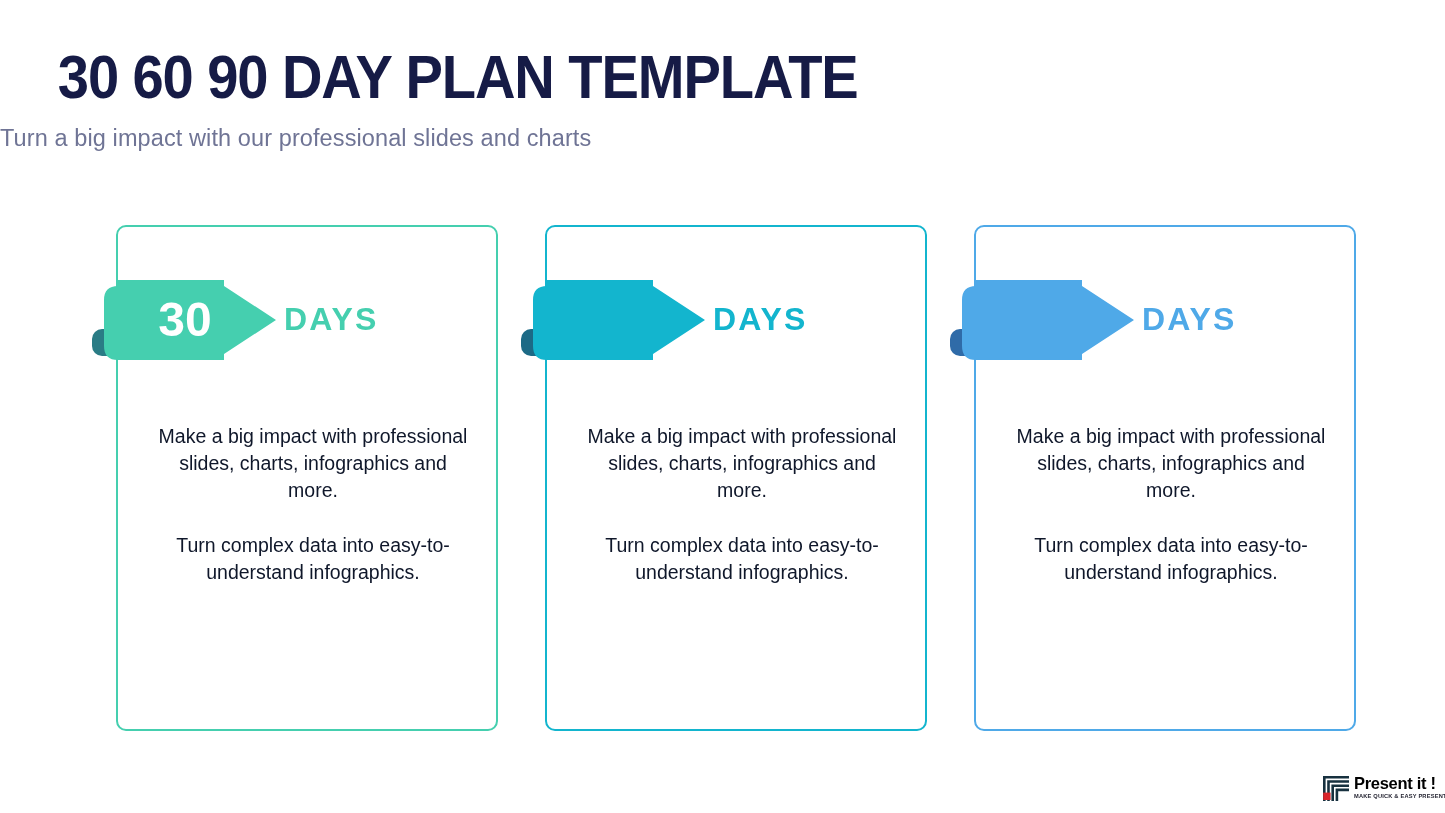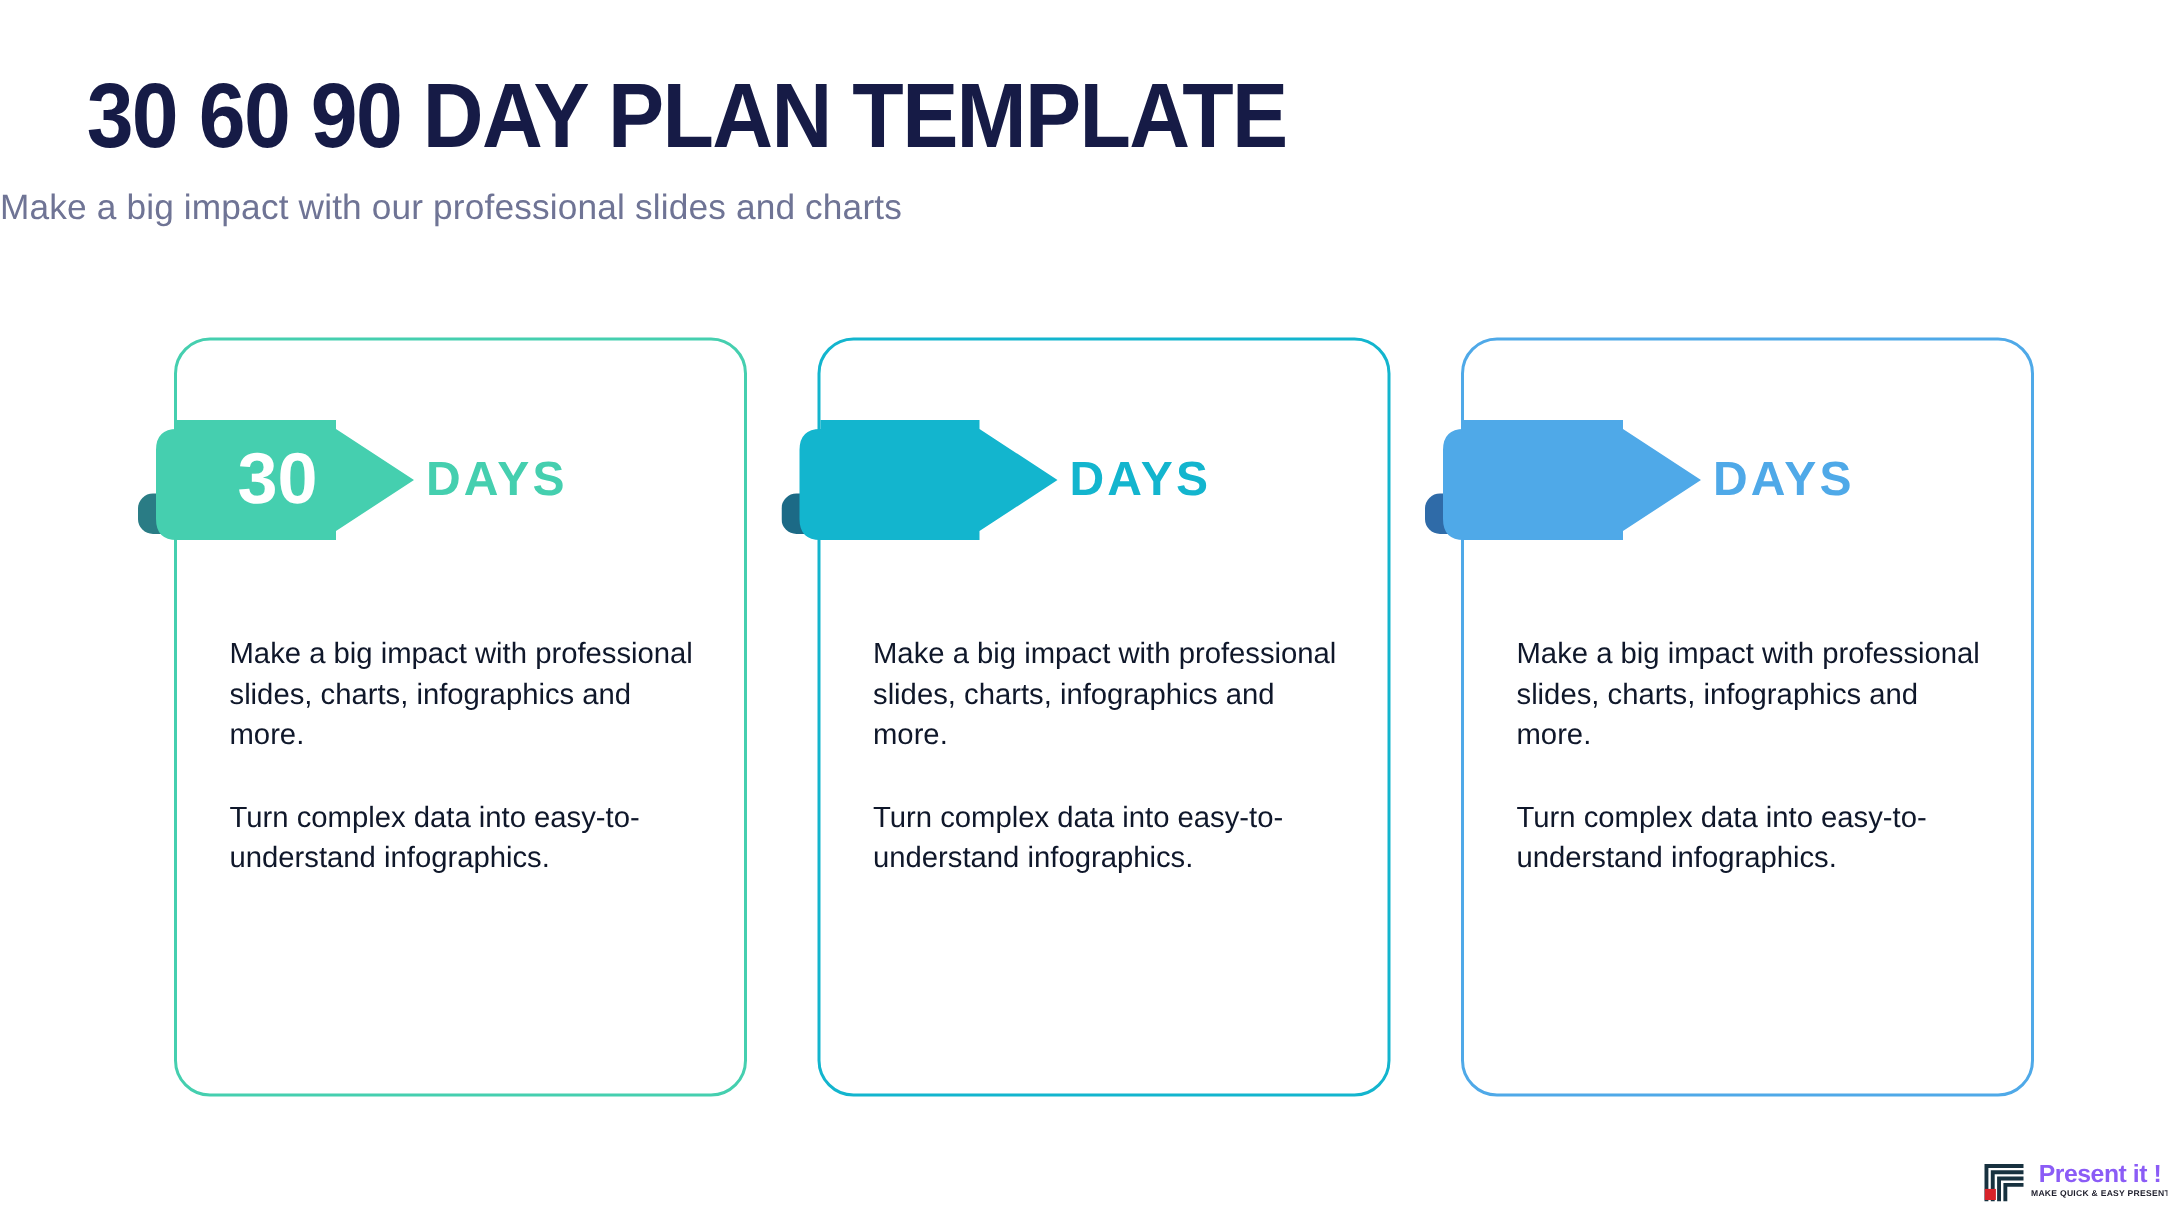--- a/index.html
+++ b/index.html
@@ -55,22 +55,23 @@
     width: 1237px;
     height: 506px;
   }
   .card {
     position: absolute;
     top: 0;
     width: 382px;
     height: 506px;
     box-sizing: border-box;
     border: 2px solid #84cc16;
-    border-radius: 24px;
+    border-radius: 10px;
     background: transparent;
+    text-align: center;
   }
   .card.c1 { left: 0px;   border-color: #45cfaf; }
   .card.c2 { left: 429px; border-color: #13b5ce; }
   .card.c3 { left: 858px; border-color: #4fa9e8; }
 
   
   .banner {
     position: absolute;
     top: 53px;
     left: -26px;
@@ -147,43 +148,42 @@
   }
   .logo-text-wrap {
     position: absolute;
     left: 32px;
     top: 0px;
     width: 92px;
   }
   .logo-name {
     font-size: 16.5px;
     font-weight: 700;
-    color: #8b5cf6;
+    color: #000000;
     line-height: 18px;
     letter-spacing: -0.3px;
     white-space: nowrap;
-    text-align: center;
   }
   .logo-tag {
     font-size: 5.6px;
     font-weight: 700;
     color: #1d1d2b;
     letter-spacing: 0.18px;
     line-height: 9px;
     white-space: nowrap;
     transform: scaleX(1.02);
     transform-origin: left center;
   }
 </style>
 </head>
 <body>
 
 <div class="header">
   <h1 class="slide-title">30 60 90 DAY PLAN TEMPLATE</h1>
-  <p class="slide-subtitle">Make a big impact with our professional slides and charts</p>
+  <p class="slide-subtitle">Turn a big impact with our professional slides and charts</p>
 </div>
 
 <div class="cards">
 
   <div class="card c1">
     <div class="banner">
       <svg class="banner-svg" width="400" height="90" viewBox="0 0 400 90">
         <rect x="0" y="49" width="46" height="27" rx="10" fill="#2a7c85"></rect>
         <path d="M26 6 L26 0 L132 0 L132 6 L184 40 L132 74 L132 80 L26 80
                  Q12 80 12 66 L12 20 Q12 6 26 6 Z" fill="#45cfaf"></path>

